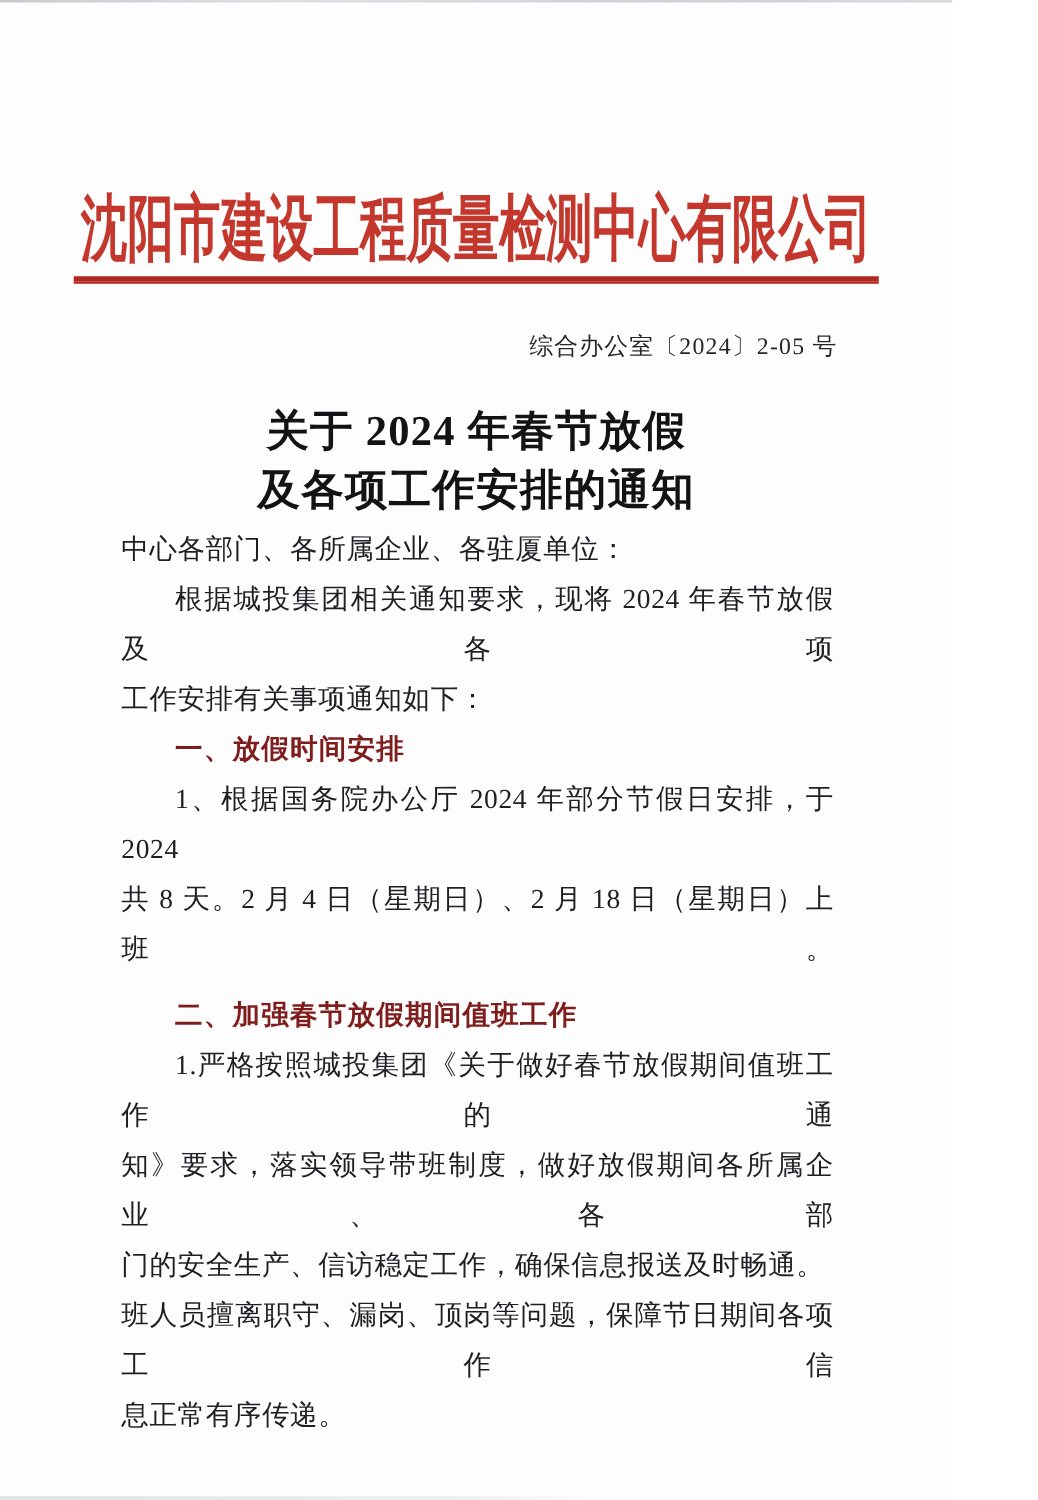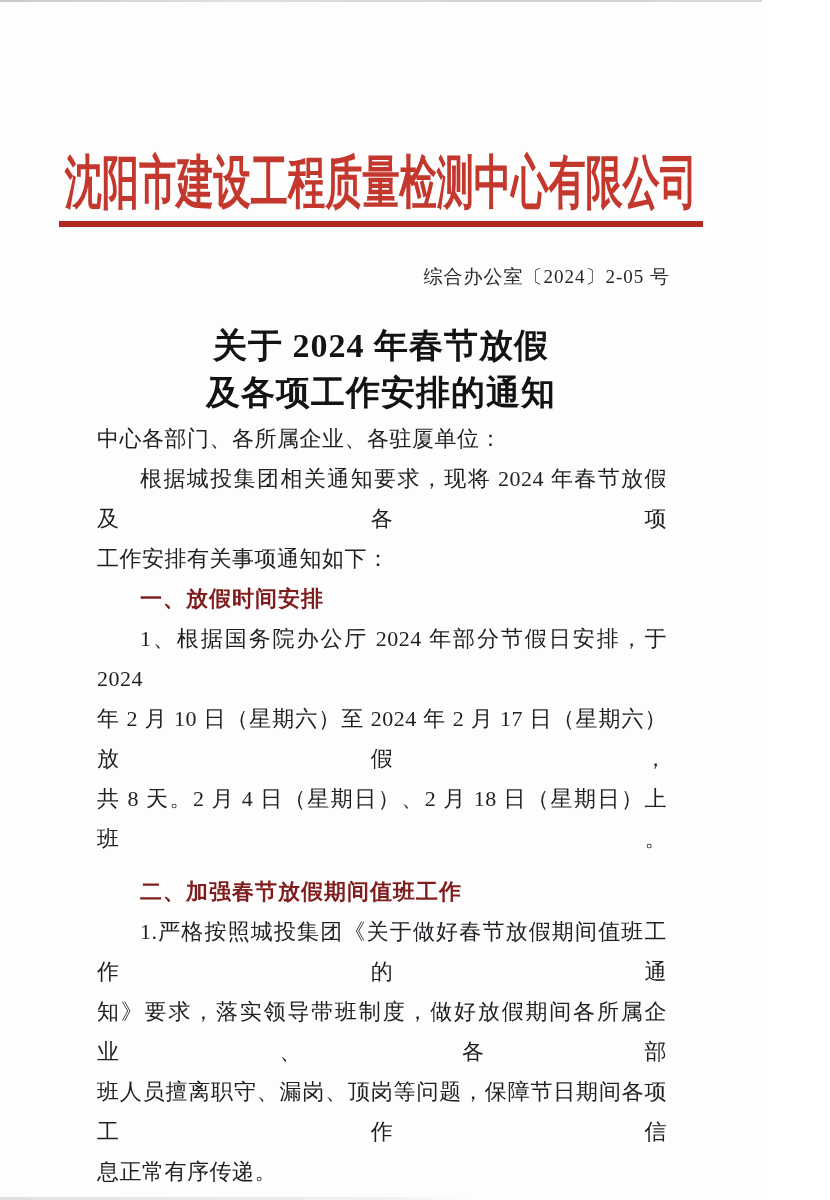--- a/index.html
+++ b/index.html
@@ -105,23 +105,23 @@
     <div>关于 2024 年春节放假</div>
     <div>及各项工作安排的通知</div>
   </h1>
 
   <main class="body-text">
     <div class="line">中心各部门、各所属企业、各驻厦单位：</div>
     <div class="line ind full">根据城投集团相关通知要求，现将 2024 年春节放假及各项</div>
     <div class="line">工作安排有关事项通知如下：</div>
     <div class="line ind hd">一、放假时间安排</div>
     <div class="line ind full">1、根据国务院办公厅 2024 年部分节假日安排，于 2024</div>
-    <div class="line full">年 2 月 10 日（星期六）至 2024 年 2 月 17 日（星期六）放假，</div>
     <div class="line full">共 8 天。2 月 4 日（星期日）、2 月 18 日（星期日）上班。</div>
     <div class="line ind hd gap">二、加强春节放假期间值班工作</div>
     <div class="line ind full">1.严格按照城投集团《关于做好春节放假期间值班工作的通</div>
     <div class="line full">知》要求，落实领导带班制度，做好放假期间各所属企业、各部</div>
+    <div class="line">门的安全生产、信访稳定工作，确保信息报送及时畅通。</div>
     <div class="line full">班人员擅离职守、漏岗、顶岗等问题，保障节日期间各项工作信</div>
     <div class="line">息正常有序传递。</div>
   </main>
 
   <div class="scan-edge-bottom"></div>
 </div>
 
 </body></html>

